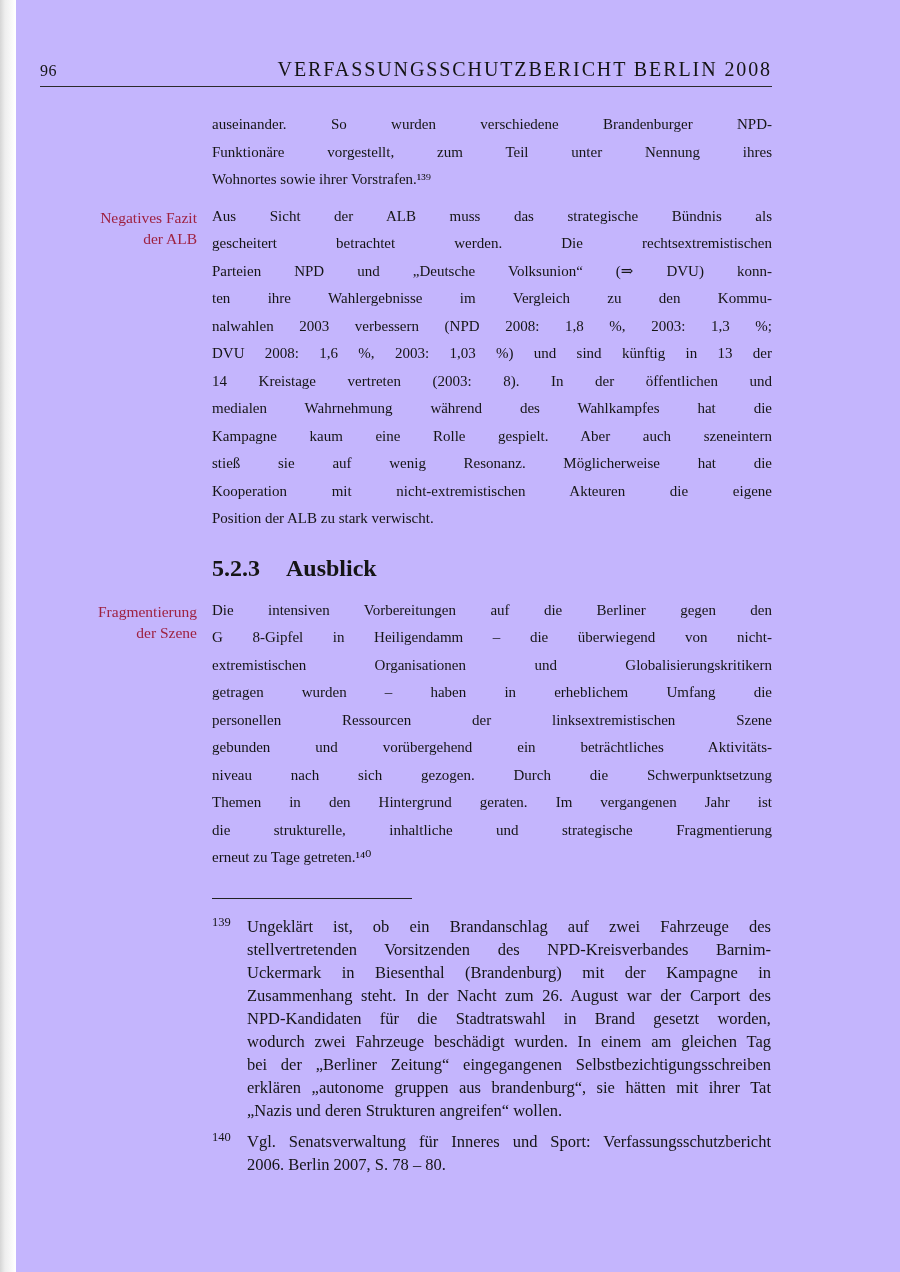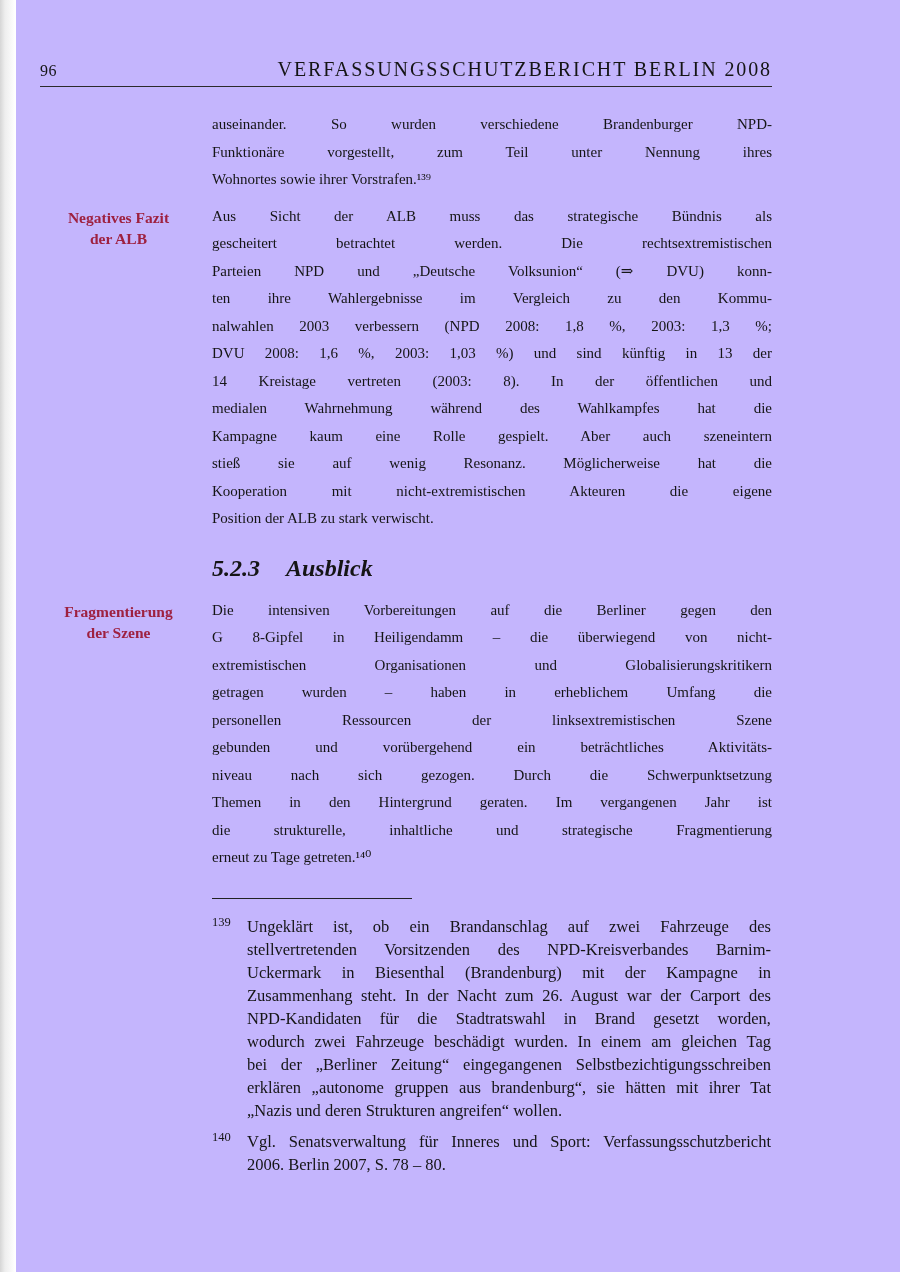--- a/index.html
+++ b/index.html
@@ -51,43 +51,42 @@
   }
 
   
   .main { margin-top: 24px; }
   .row { display: flex; align-items: flex-start; }
   .margin-cell {
     flex: none;
     width: 157px;
     padding-right: 15px;
     box-sizing: content-box;
-    text-align: center;
-    font-weight: bold;
+    text-align: right;
   }
   .body-cell {
     flex: none;
     width: 560px;
   }
   .margin-note {
     color: #9e2140;
     font-size: 15.5px;
     line-height: 21px;
     white-space: pre-line;
     padding-top: 4px;
   }
 
   
   .para { font-size: 15px; line-height: 27.5px; }
   .para .jline { text-align: justify; text-align-last: justify; }
   .para .jline:last-child { text-align-last: left; }
   .row + .row { margin-top: 9px; }
 
   
-  .row.heading-row { margin-top: 20px; margin-bottom: 14px; font-style: italic; }
+  .row.heading-row { margin-top: 20px; margin-bottom: 14px; }
   .sec-heading {
     font-size: 24px;
     font-weight: bold;
     line-height: 30px;
   }
   .sec-heading .sec-num { margin-right: 26px; }
 
   
   .fn-sep {
     border: none;

